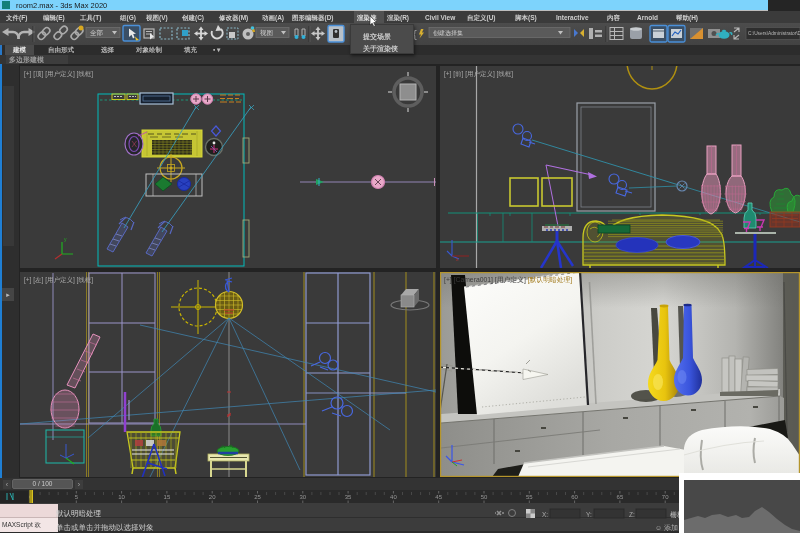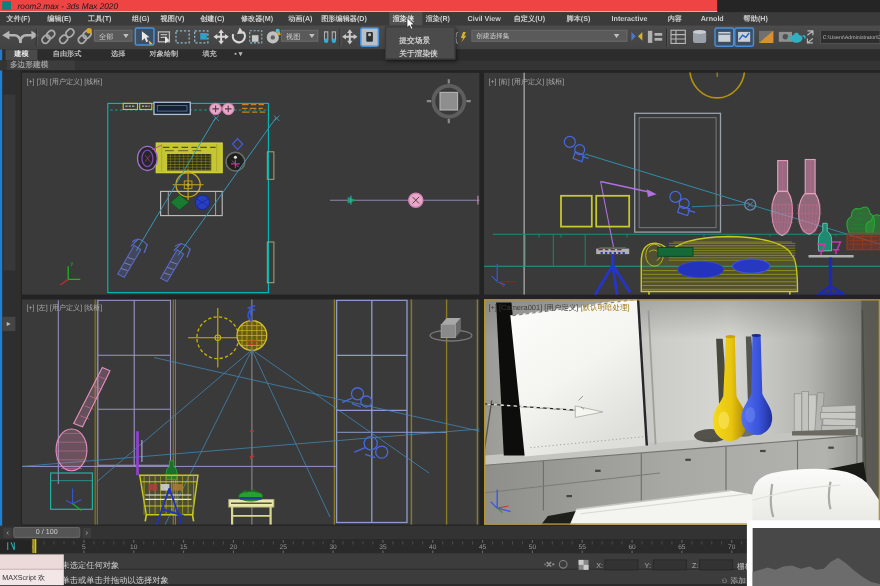--- a/index.html
+++ b/index.html
@@ -5,21 +5,21 @@
   html,body{margin:0;padding:0;background:#1e1e1e;}
   #app{position:relative;width:800px;height:533px;overflow:hidden;
        font-family:"Liberation Sans",sans-serif;background:#252525;}
   .abs{position:absolute;}
   .txt{white-space:nowrap;}
 </style>
 </head>
 <body>
 <div id="app">
 
-  <div class="abs" style="left:0;top:0;width:652px;height:11px;background:#ef4444;border-bottom:1px solid #bdbdbd;box-sizing:border-box;font-style:italic;">
+  <div class="abs" style="left:0;top:0;width:768px;height:11px;background:#7dd3fc;border-bottom:1px solid #bdbdbd;box-sizing:border-box;">
     <div class="abs" style="left:2px;top:1px;width:8px;height:8px;background:#12807a;"></div>
     <div class="abs txt" style="left:16px;top:0px;font-size:7.5px;line-height:11px;color:#1a1a1a;">room2.max - 3ds Max 2020</div>
   </div>
 
   <div class="abs" style="left:0;top:11px;width:800px;height:12px;background:#3b3b3b;"></div>
   <div class="abs" style="left:354px;top:11px;width:30px;height:12px;background:#515151;"></div>
   <div class="abs txt" style="left:6px;top:12px;font-size:6.5px;line-height:11px;color:#cfcfcf;font-weight:bold;">文件(F)</div>
   <div class="abs txt" style="left:43px;top:12px;font-size:6.5px;line-height:11px;color:#cfcfcf;font-weight:bold;">编辑(E)</div>
   <div class="abs txt" style="left:80px;top:12px;font-size:6.5px;line-height:11px;color:#cfcfcf;font-weight:bold;">工具(T)</div>
   <div class="abs txt" style="left:120px;top:12px;font-size:6.5px;line-height:11px;color:#cfcfcf;font-weight:bold;">组(G)</div>
@@ -717,21 +717,21 @@
 <rect x="30.4" y="0" width="1.2" height="13" fill="#8a7a10"></rect>
 </svg>
 
   <div class="abs" style="left:0;top:503px;width:800px;height:30px;background:#3c3c3c;"></div>
   <div class="abs" style="left:0;top:517px;width:800px;height:1px;background:#2e2e2e;"></div>
   <div class="abs" style="left:0;top:531px;width:800px;height:2px;background:#2b2b2b;"></div>
 
   <div class="abs" style="left:0;top:504px;width:58px;height:14px;background:#ecd9d9;border-bottom:1px solid #c9b6b6;box-sizing:border-box;"></div>
   <div class="abs" style="left:0;top:518px;width:58px;height:14px;background:#f3e6e6;"></div>
   <div class="abs txt" style="left:2px;top:520.5px;font-size:6.5px;color:#333;">MAXScript 欢</div>
-  <div class="abs txt" style="left:56px;top:509px;font-size:7.5px;color:#cfcfcf;">未选定任何对象</div>
+  <div class="abs txt" style="left:56px;top:509px;font-size:7.5px;color:#cfcfcf;">默认明暗处理</div>
   <div class="abs txt" style="left:56px;top:522.5px;font-size:7.5px;color:#cfcfcf;">单击或单击并拖动以选择对象</div>
 <svg class="abs" style="left:495px;top:507px;" width="190" height="14" viewBox="0 0 190 14">
       <path d="M2,4 l4,4 m0,-4 l-4,4 m-1,-2 l-2,0 m8,0 l2,0" stroke="#909090" stroke-width="1.5" fill="none"></path>
       <circle cx="17" cy="6" r="3.5" fill="none" stroke="#808080"></circle>
       <rect x="31" y="2" width="9" height="9" fill="#888"></rect>
       <rect x="31" y="2" width="4.5" height="4.5" fill="#ccc"></rect>
       <rect x="35.5" y="6.5" width="4.5" height="4.5" fill="#ccc"></rect>
       <text x="47" y="9.5" font-size="6.5" fill="#a8a8a8" font-family="Liberation Sans, sans-serif">X:</text>
       <rect x="55" y="2" width="30" height="9" fill="#333333" stroke="#2a2a2a"></rect>
       <text x="91" y="9.5" font-size="6.5" fill="#a8a8a8" font-family="Liberation Sans, sans-serif">Y:</text>

